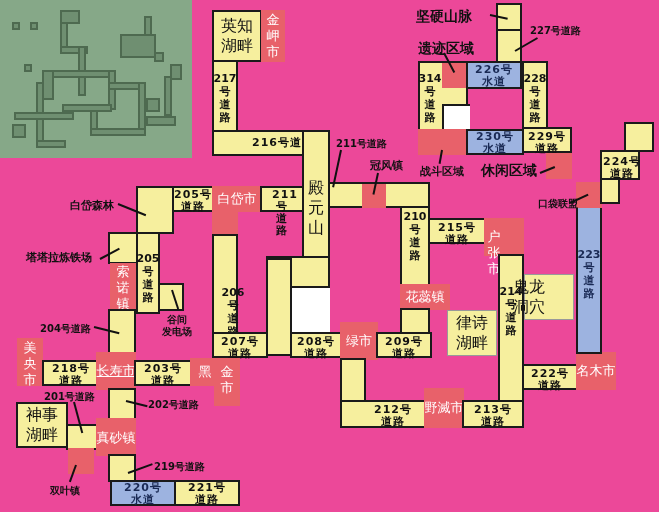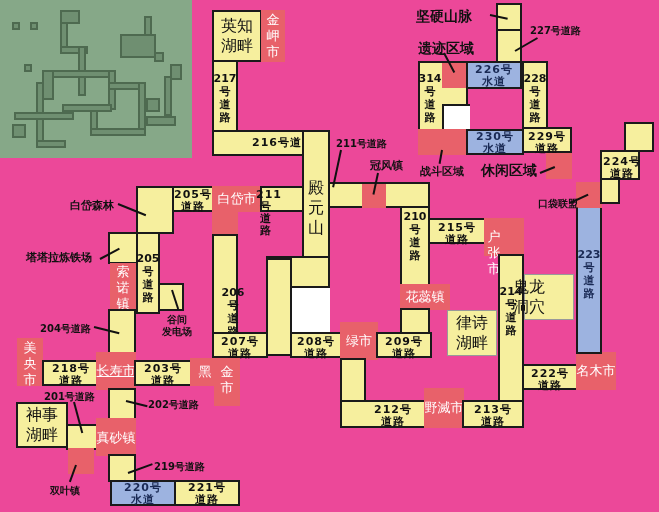--- a/index.html
+++ b/index.html
@@ -149,21 +149,21 @@
   <div class="blk city" style="left:546px;top:153px;width:26px;height:26px;"></div>
 
   <div class="blk road" style="left:136px;top:186px;width:38px;height:48px;"></div>
   <div class="blk road" style="left:172px;top:186px;width:42px;height:26px;"></div>
   <div class="lbl" style="left:172px;top:189px;width:42px;">205号
 道路</div>
   <div class="blk city" style="left:212px;top:186px;width:50px;height:26px;"></div>
   <div class="clbl" style="left:212px;top:191px;width:50px;">白岱市</div>
   <div class="blk city" style="left:212px;top:210px;width:26px;height:26px;"></div>
   <div class="blk road" style="left:260px;top:186px;width:44px;height:26px;"></div>
-  <div class="lbl" style="left:256px;top:189px;width:20px;">211号
+  <div class="lbl" style="left:272px;top:189px;width:20px;">211号
 道路</div>
   <div class="blk road" style="left:212px;top:234px;width:26px;height:100px;"></div>
   <div class="vlbl" style="left:212px;top:262px;width:42px;margin-top:24px;">206
 号
 道
 路</div>
   <div class="blk road" style="left:212px;top:332px;width:56px;height:26px;"></div>
   <div class="lbl" style="left:212px;top:336px;width:56px;">207号
 道路</div>
 

